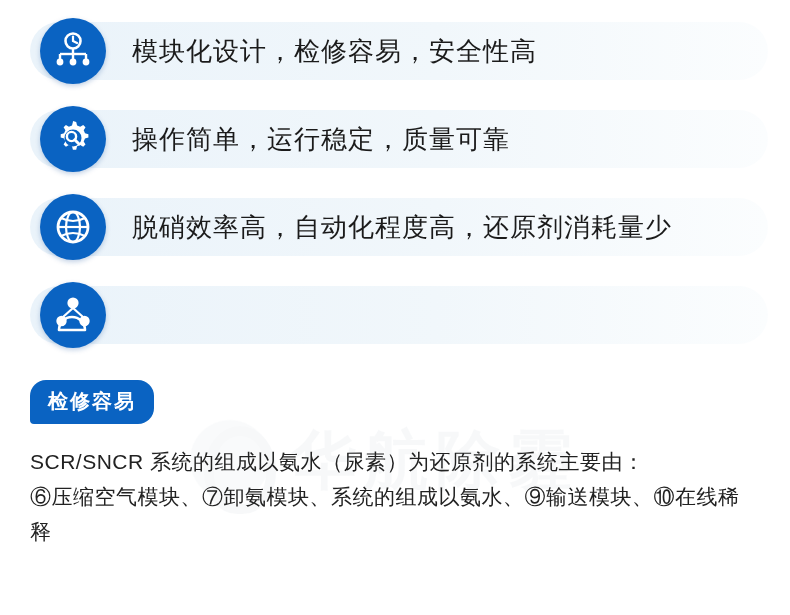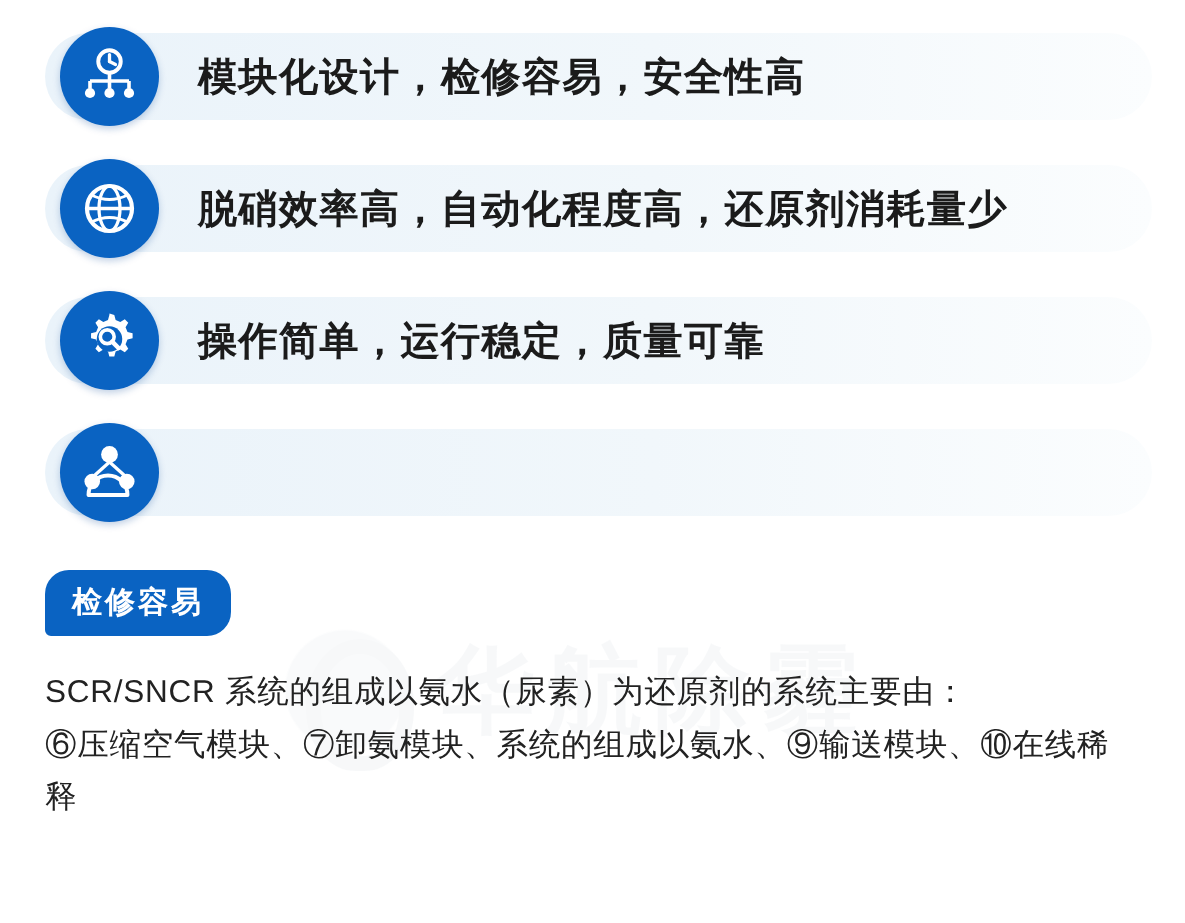--- a/index.html
+++ b/index.html
@@ -52,21 +52,20 @@
     letter-spacing: 8px;
     color: #b9c4ce;
     font-weight: bold;
     white-space: nowrap;
   }
 
   
   .features {
     position: relative;
     padding: 14px 0 0 0;
-    font-weight: bold;
   }
   .feature-row {
     position: relative;
     height: 74px;
     margin: 0 0 14px 0;
     display: flex;
     align-items: center;
   }
   .feature-pill {
     position: absolute;
@@ -159,41 +158,41 @@
         <circle cx="34" cy="32" r="3.4" fill="#ffffff"></circle>
       </svg>
     </div>
     <div class="feature-text">模块化设计，检修容易，安全性高</div>
   </div>
 
   <div class="feature-row">
     <div class="feature-pill"></div>
     <div class="feature-icon">
       <svg width="42" height="42" viewBox="0 0 42 42" aria-hidden="true">
+        <path d="M21 3 l3.2 1 .9 3.4 3.1 1.3 3-1.8 2.3 2.3 -1.8 3 1.3 3.1 3.4 .9 0 3.3 -3.4 .9 -1.3 3.1 1.8 3 -2.3 2.3 -3-1.8 -3.1 1.3 -.9 3.4 -3.3 0 -.9-3.4 -3.1-1.3 -3 1.8 -2.3-2.3 1.8-3 -1.3-3.1 -3.4-.9 0-3.3 3.4-.9 1.3-3.1 -1.8-3 2.3-2.3 3 1.8 3.1-1.3 .9-3.4 z" fill="#ffffff"></path>
+        <circle cx="21" cy="20" r="8.5" fill="#0a63c2"></circle>
+        <circle cx="19.5" cy="18.5" r="4.6" fill="none" stroke="#ffffff" stroke-width="2.4"></circle>
+        <line x1="22.8" y1="21.8" x2="27" y2="26" stroke="#ffffff" stroke-width="3" stroke-linecap="round"></line>
+      </svg>
+    </div>
+    <div class="feature-text">操作简单，运行稳定，质量可靠</div>
+  </div>
+
+  <div class="feature-row">
+    <div class="feature-pill"></div>
+    <div class="feature-icon">
+      <svg width="42" height="42" viewBox="0 0 42 42" aria-hidden="true">
         <circle cx="21" cy="21" r="15" fill="none" stroke="#ffffff" stroke-width="2.8"></circle>
         <ellipse cx="21" cy="21" rx="7" ry="15" fill="none" stroke="#ffffff" stroke-width="2.2"></ellipse>
         <line x1="6" y1="21" x2="36" y2="21" stroke="#ffffff" stroke-width="2.2"></line>
         <path d="M9 12 Q21 18 33 12" fill="none" stroke="#ffffff" stroke-width="2"></path>
         <path d="M9 30 Q21 24 33 30" fill="none" stroke="#ffffff" stroke-width="2"></path>
       </svg>
     </div>
     <div class="feature-text">脱硝效率高，自动化程度高，还原剂消耗量少</div>
-  </div>
-
-  <div class="feature-row">
-    <div class="feature-pill"></div>
-    <div class="feature-icon">
-      <svg width="42" height="42" viewBox="0 0 42 42" aria-hidden="true">
-        <path d="M21 3 l3.2 1 .9 3.4 3.1 1.3 3-1.8 2.3 2.3 -1.8 3 1.3 3.1 3.4 .9 0 3.3 -3.4 .9 -1.3 3.1 1.8 3 -2.3 2.3 -3-1.8 -3.1 1.3 -.9 3.4 -3.3 0 -.9-3.4 -3.1-1.3 -3 1.8 -2.3-2.3 1.8-3 -1.3-3.1 -3.4-.9 0-3.3 3.4-.9 1.3-3.1 -1.8-3 2.3-2.3 3 1.8 3.1-1.3 .9-3.4 z" fill="#ffffff"></path>
-        <circle cx="21" cy="20" r="8.5" fill="#0a63c2"></circle>
-        <circle cx="19.5" cy="18.5" r="4.6" fill="none" stroke="#ffffff" stroke-width="2.4"></circle>
-        <line x1="22.8" y1="21.8" x2="27" y2="26" stroke="#ffffff" stroke-width="3" stroke-linecap="round"></line>
-      </svg>
-    </div>
-    <div class="feature-text">操作简单，运行稳定，质量可靠</div>
   </div>
 
   <div class="feature-row">
     <div class="feature-pill"></div>
     <div class="feature-icon">
       <svg width="42" height="42" viewBox="0 0 42 42" aria-hidden="true">
         <path d="M7 36 a6.5 6.5 0 0 1 26 0 z" fill="none" stroke="#ffffff" stroke-width="2.6" stroke-linejoin="round"></path>
         <circle cx="21" cy="9" r="5.6" fill="#ffffff"></circle>
         <circle cx="9.5" cy="27" r="5.2" fill="#ffffff"></circle>
         <circle cx="32.5" cy="27" r="5.2" fill="#ffffff"></circle>

